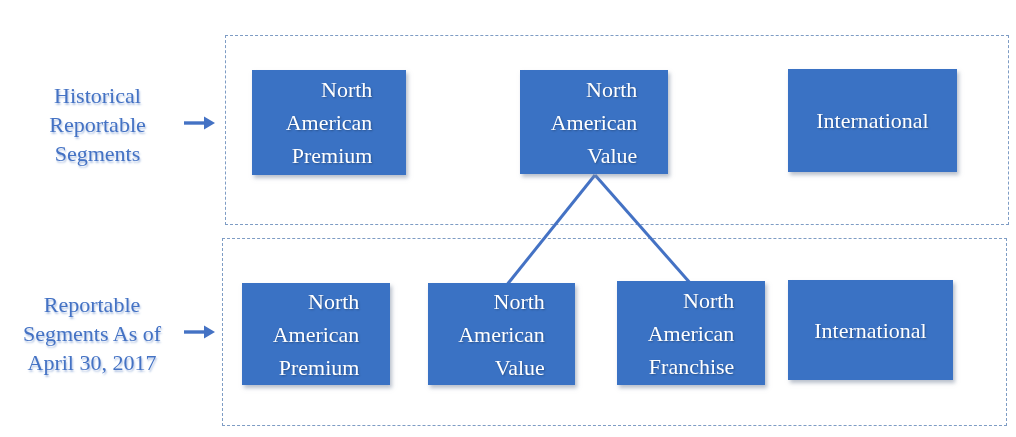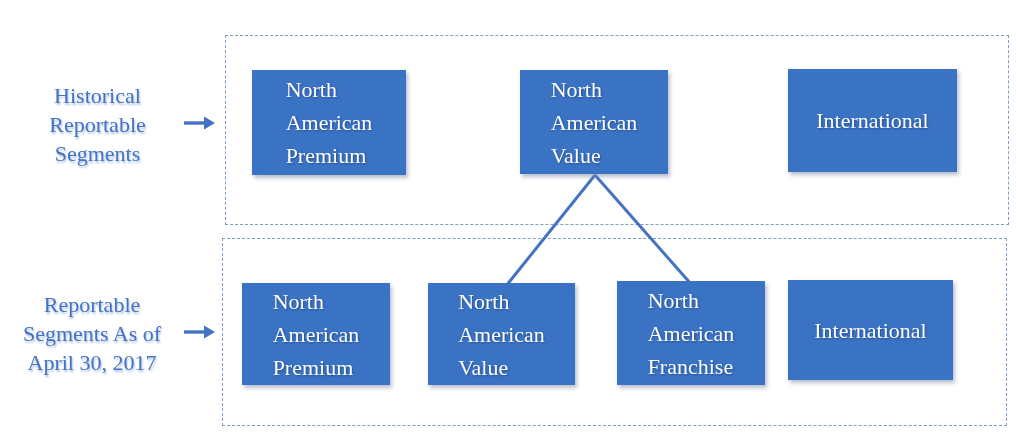--- a/index.html
+++ b/index.html
@@ -23,21 +23,21 @@
   .group-current    { left: 222px; top: 238px; width: 783px; height: 186px; }
 
   
   .seg-box {
     position: absolute;
     background: #3a72c4;
     color: #ffffff;
     display: flex;
     align-items: center;
     justify-content: center;
-    text-align: left;
+    text-align: right;
     font-size: 22px;
     line-height: 33px;
     white-space: pre-line;
     box-shadow: 2px 3px 4px rgba(125,138,160,0.55);
     text-shadow: 1px 1px 2px rgba(0,0,0,0.28);
   }
   .box-h-premium { left: 252px; top: 70px;  width: 154px; height: 105px; }
   .box-h-value   { left: 520px; top: 70px;  width: 148px; height: 104px; }
   .box-h-intl    { left: 788px; top: 69px;  width: 169px; height: 103px; }
 

